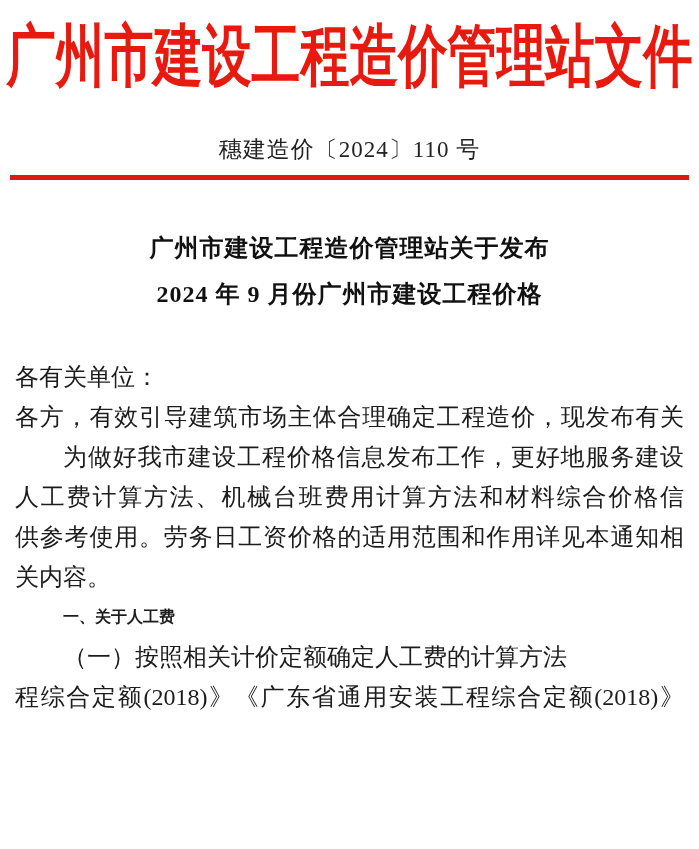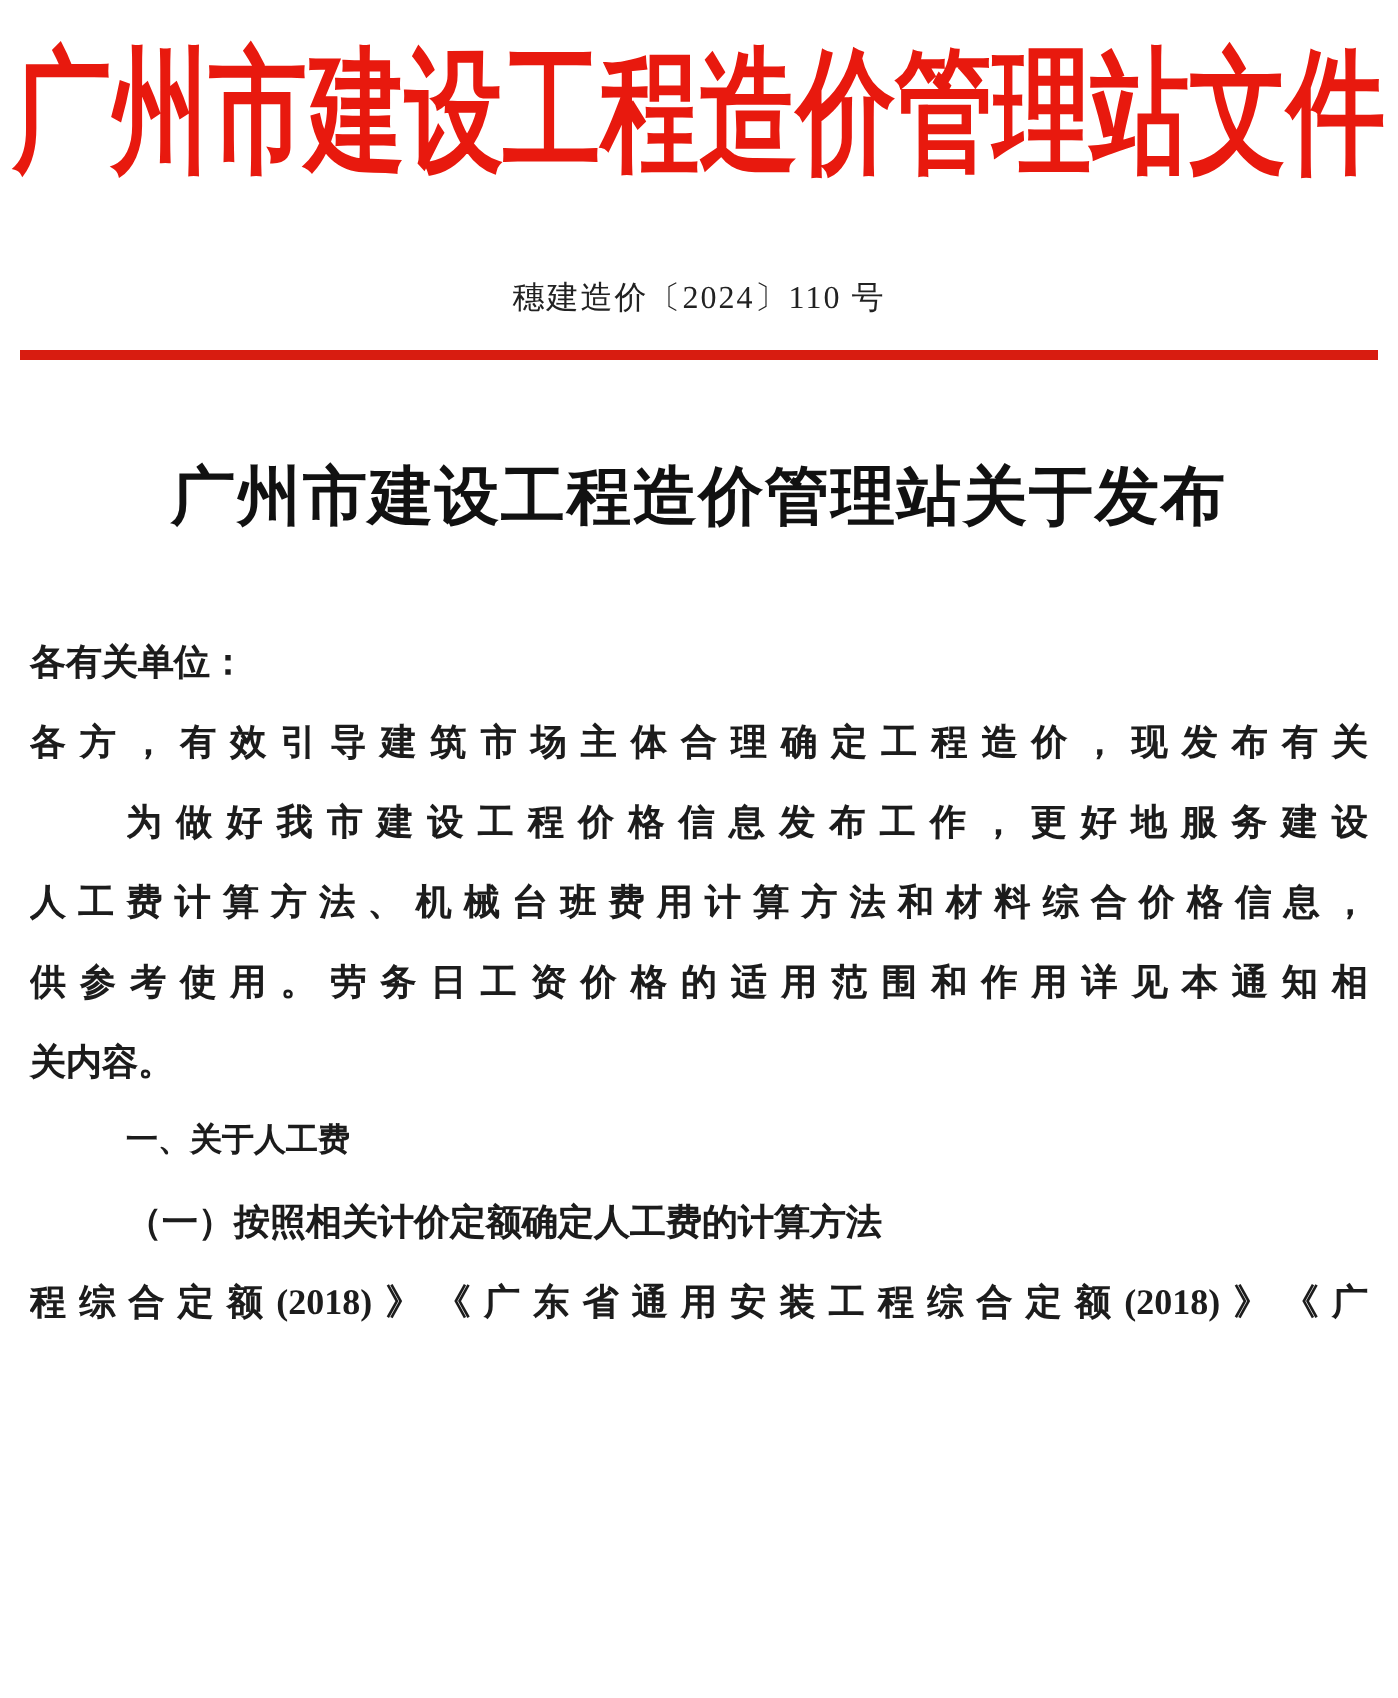--- a/index.html
+++ b/index.html
@@ -28,58 +28,57 @@
     white-space: nowrap;
     letter-spacing: 0px;
   }
 
   
   .doc-number {
     margin-top: 46px;
     height: 24px;
     line-height: 24px;
     text-align: center;
-    font-size: 16px;
+    font-size: 23px;
     letter-spacing: 1px;
     color: #222;
   }
 
   
   .red-line {
     margin: 13px 10px 0 10px;
     height: 5px;
     background: #d81c10;
   }
 
   
   .doc-title {
     margin-top: 45px;
     text-align: center;
-    font-size: 32px;
+    font-size: 24px;
     font-weight: bold;
     color: #111;
   }
   .doc-title .t-line {
     height: 46px;
     line-height: 46px;
     letter-spacing: 1px;
     white-space: nowrap;
   }
 
   
   .doc-body {
     margin: 40px 15px 0 15px;
   }
   .line {
     height: 40px;
     line-height: 40px;
-    font-size: 18px;
+    font-size: 24px;
     white-space: nowrap;
     color: #1c1c1c;
-    font-weight: bold;
   }
   .j {
     text-align: justify;
     text-align-last: justify;
     white-space: normal;
     overflow: hidden;
   }
   .ind { text-indent: 48px; }
   .h-bold {
     font-family: "Liberation Sans", "DejaVu Sans", sans-serif;
@@ -93,20 +92,21 @@
 <div class="page">
 
   <div class="org-title">广州市建设工程造价管理站文件</div>
 
   <div class="doc-number">穗建造价〔2024〕110 号</div>
 
   <div class="red-line"></div>
 
   <div class="doc-title">
     <div class="t-line">广州市建设工程造价管理站关于发布</div>
+    <div class="t-line">2024 年 9 月份广州市建设工程价格</div>
   </div>
 
   <div class="doc-body">
 
     <div class="line">各有关单位：</div>
 
     <div class="line j">各方，有效引导建筑市场主体合理确定工程造价，现发布有关</div>
     <div class="line j ind">为做好我市建设工程价格信息发布工作，更好地服务建设</div>
     <div class="line j">人工费计算方法、机械台班费用计算方法和材料综合价格信息，</div>
     <div class="line j">供参考使用。劳务日工资价格的适用范围和作用详见本通知相</div>

